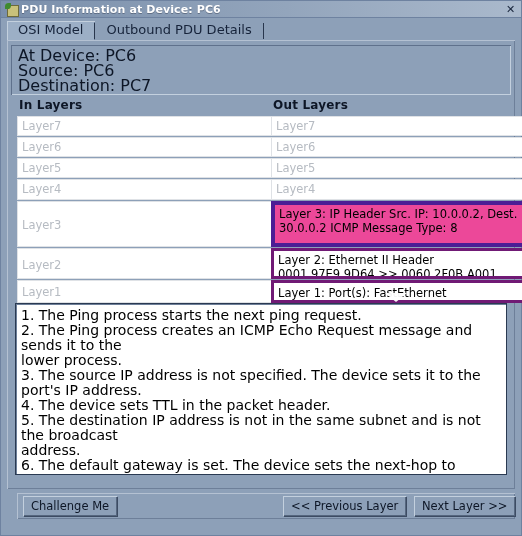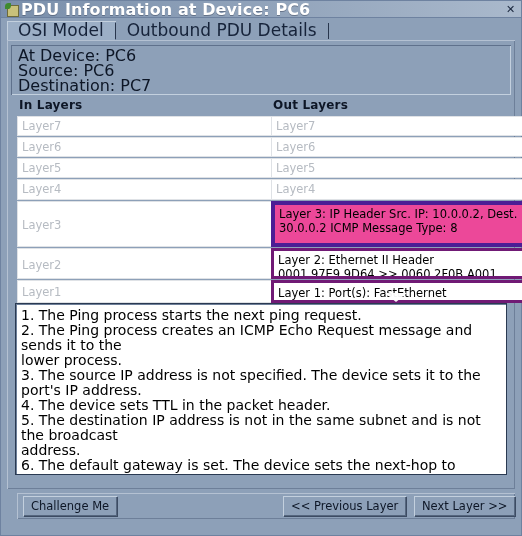--- a/index.html
+++ b/index.html
@@ -49,21 +49,21 @@
     border: 1px solid #6d6a3a;
   }
   .title-icon .leaf {
     position: absolute;
     left: 0px; top: 0px;
     width: 6px; height: 6px;
     background: #3f8a2f;
     border-radius: 60% 10% 60% 10%;
   }
   .title-text {
-    font-size: 16px;
+    font-size: 11px;
     font-weight: bold;
     color: #ffffff;
     white-space: nowrap;
     letter-spacing: 0.1px;
     text-shadow: 0 1px 0 rgba(60,70,90,0.5);
   }
   .title-close {
     position: absolute;
     right: 4px;
     top: 2px;
@@ -87,21 +87,21 @@
     box-sizing: border-box;
     display: flex;
     align-items: flex-end;
     background: #8da0b8;
   }
   .tab {
     position: relative;
     height: 19px;
     line-height: 18px;
     padding: 0 12px 0 11px;
-    font-size: 17px;
+    font-size: 13px;
     color: #16233a;
     background: #8da0b8;
     border: none;
     cursor: pointer;
     white-space: nowrap;
   }
   .tab.selected {
     background: #9cafc6;
     box-shadow: inset 1px 1px 0 #c3d0de, inset -1px 0 0 #6d7f99;
   }

